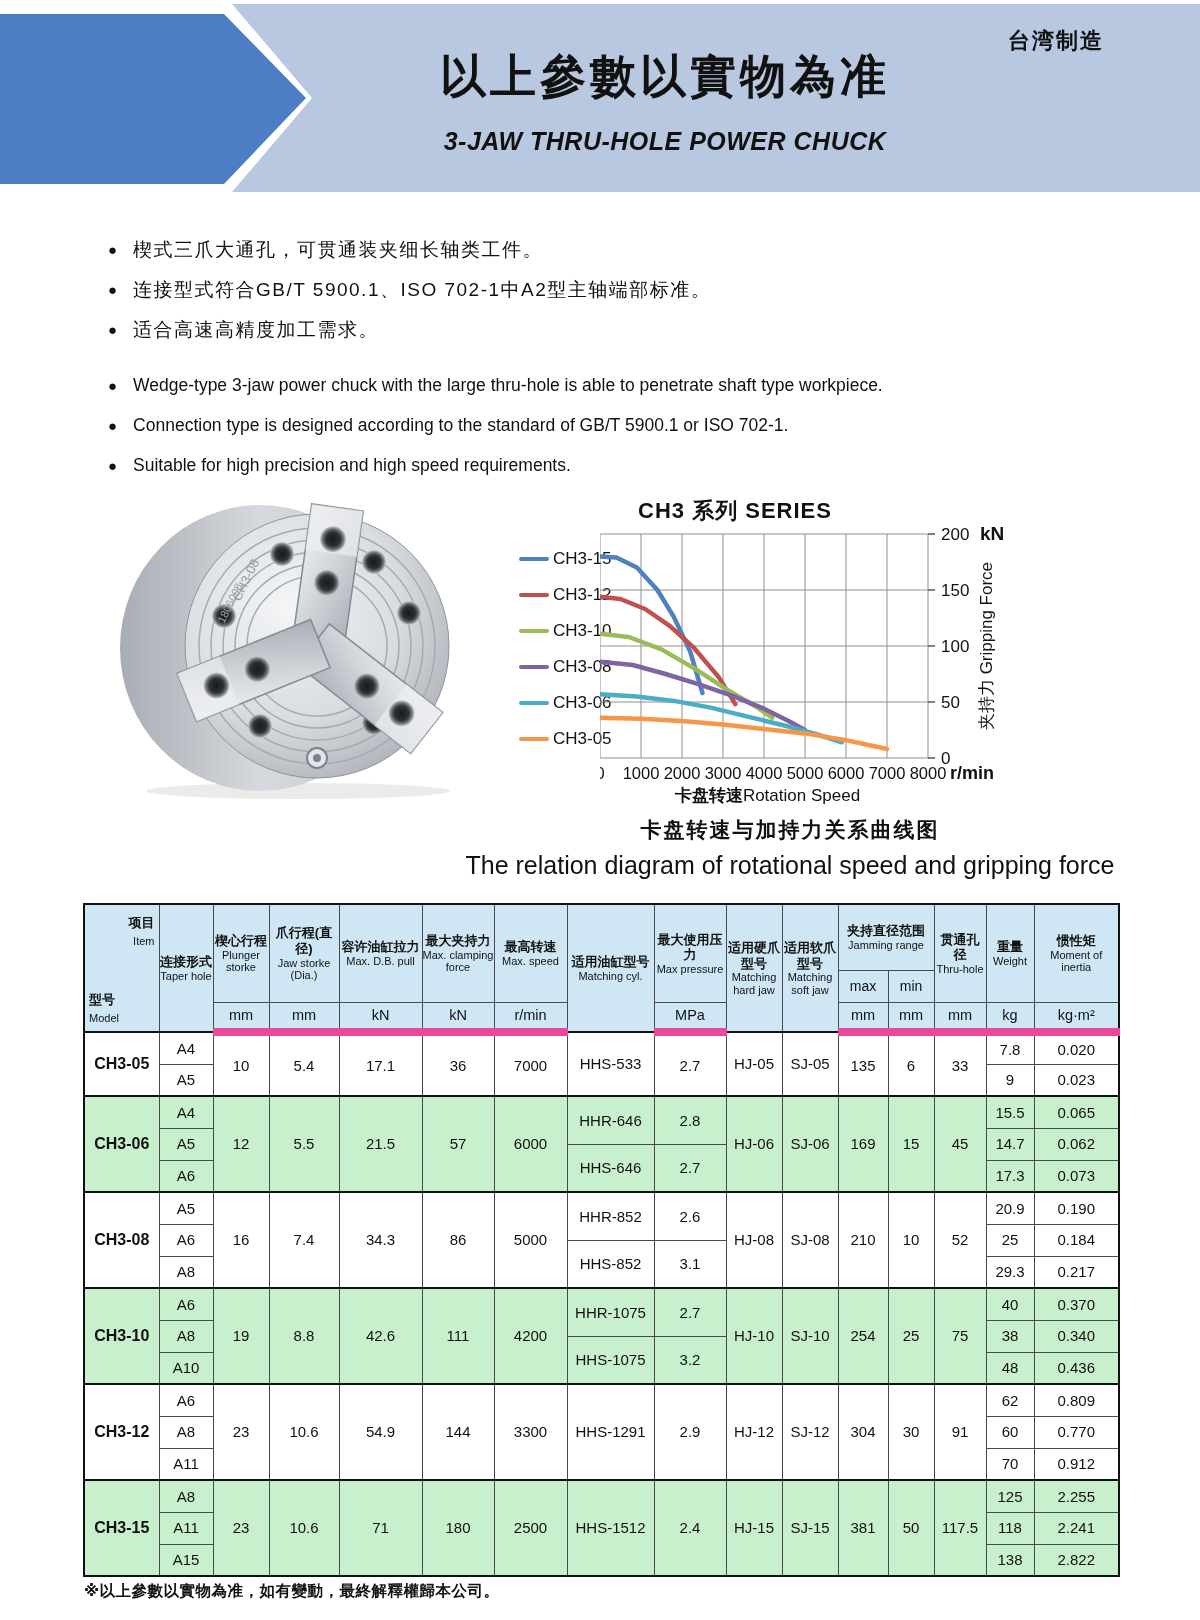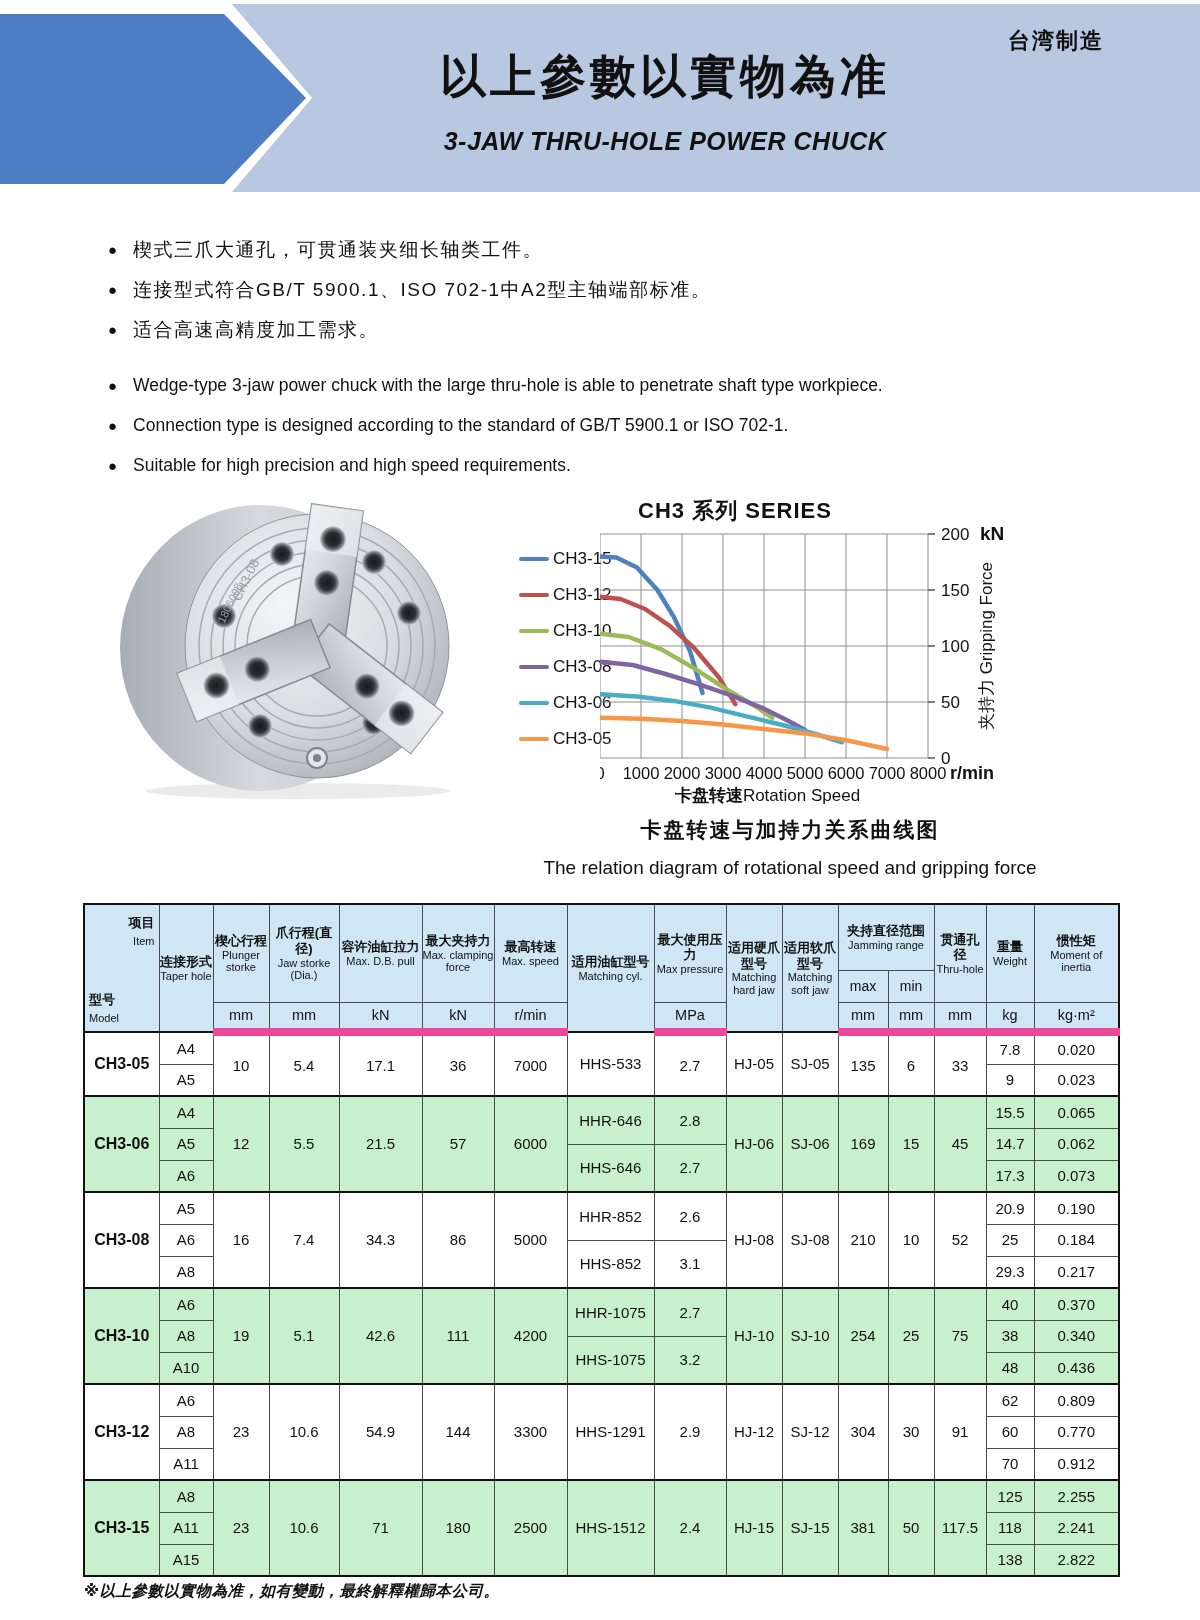--- a/index.html
+++ b/index.html
@@ -29,42 +29,42 @@
   .chart-title{position:absolute;left:90px;top:0;width:260px;text-align:center;font-size:22px;font-weight:700;letter-spacing:1px;}
   #legend{position:absolute;left:4px;top:52px;display:flex;flex-direction:column;gap:15px;}
   .lg-item{display:flex;align-items:center;height:21px;}
   .lg-line{width:30px;height:4px;border-radius:2px;margin-right:4px;}
   .lg-label{font-size:17px;}
   #plot{position:absolute;left:85px;top:30px;}
   .x-caption{position:absolute;left:85px;top:288px;width:335px;text-align:center;font-size:17px;}
   .x-caption .xc-cn{font-weight:700;text-align:center;}
   .captions{position:absolute;left:430px;top:816px;width:720px;text-align:center;}
   .cap-cn{font-size:21px;font-weight:600;letter-spacing:2px;}
-  .cap-en{font-size:19px;margin-top:13px;}
+  .cap-en{font-size:25px;margin-top:7px;}
   
   #spec-table{position:absolute;left:83px;top:903px;border-collapse:collapse;table-layout:fixed;width:1035px;border:2px solid #111;}
   #spec-table th,#spec-table td{border:1px solid #4a4a4a;padding:0;text-align:center;vertical-align:middle;overflow:hidden;}
   #spec-table thead th{background:#cfe7f5;font-weight:400;}
   #spec-table thead tr.r1{height:66px;}
   #spec-table thead tr.r2{height:32px;}
   #spec-table thead tr.r3{height:30px;}
   #spec-table thead tr.r3 th{border-bottom:8px solid #ec4899;font-size:14.5px;}
   .cnh{font-size:13px;font-weight:700;line-height:1.2;}
   .enh{font-size:11px;line-height:1.12;}
   .subh{font-size:14px;}
   th.corner{position:relative;background-image:linear-gradient(to bottom right,rgba(0,0,0,0) 49.5%,#4a4a4a 49.5%,#4a4a4a 50.6%,rgba(0,0,0,0) 50.6%);}
   th.corner .c-tr{position:absolute;top:8px;right:4px;text-align:right;}
   th.corner .c-bl{position:absolute;bottom:5px;left:4px;text-align:left;}
   #spec-table tbody td{font-size:15px;line-height:1.15;background:#ffffff;}
   #spec-table tbody td.sh{background:#c9f0cd;}
   #spec-table tbody td.model{font-weight:700;font-size:16px;}
   #spec-table tbody tr{height:16px;}
   #spec-table tbody tr.gs td{border-top:2px solid #111;}
   
-  .footnote{position:absolute;left:84px;top:1581px;font-size:15.5px;font-weight:700;letter-spacing:0.5px;font-style:italic;}
+  .footnote{position:absolute;left:84px;top:1581px;font-size:15.5px;font-weight:700;letter-spacing:0.5px;}
 </style>
 </head>
 <body>
 
 <div class="banner">
   <svg width="1200" height="200" viewBox="0 0 1200 200">
     <polygon id="band-poly" points="232,4 1200,4 1200,192 232,192 312,98" fill="#b9c8e1"></polygon>
     <polygon id="arrow-poly" points="0,14 224,14 306,98 224,184 0,184" fill="#4d7ec4"></polygon>
   </svg>
   <div class="title-wrap">
@@ -445,21 +445,21 @@
       <tr>
         <td rowspan="2" class="">A8</td>
         <td rowspan="2" class="">29.3</td>
         <td rowspan="2" class="">0.217</td>
       </tr>
       <tr></tr>
       <tr class="gs">
         <td rowspan="6" class="sh model">CH3-10</td>
         <td rowspan="2" class="sh ">A6</td>
         <td rowspan="6" class="sh ">19</td>
-        <td rowspan="6" class="sh ">5.1</td>
+        <td rowspan="6" class="sh ">8.8</td>
         <td rowspan="6" class="sh ">42.6</td>
         <td rowspan="6" class="sh ">111</td>
         <td rowspan="6" class="sh ">4200</td>
         <td rowspan="3" class="sh ">HHR-1075</td>
         <td rowspan="3" class="sh ">2.7</td>
         <td rowspan="6" class="sh ">HJ-10</td>
         <td rowspan="6" class="sh ">SJ-10</td>
         <td rowspan="6" class="sh ">254</td>
         <td rowspan="6" class="sh ">25</td>
         <td rowspan="6" class="sh ">75</td>

